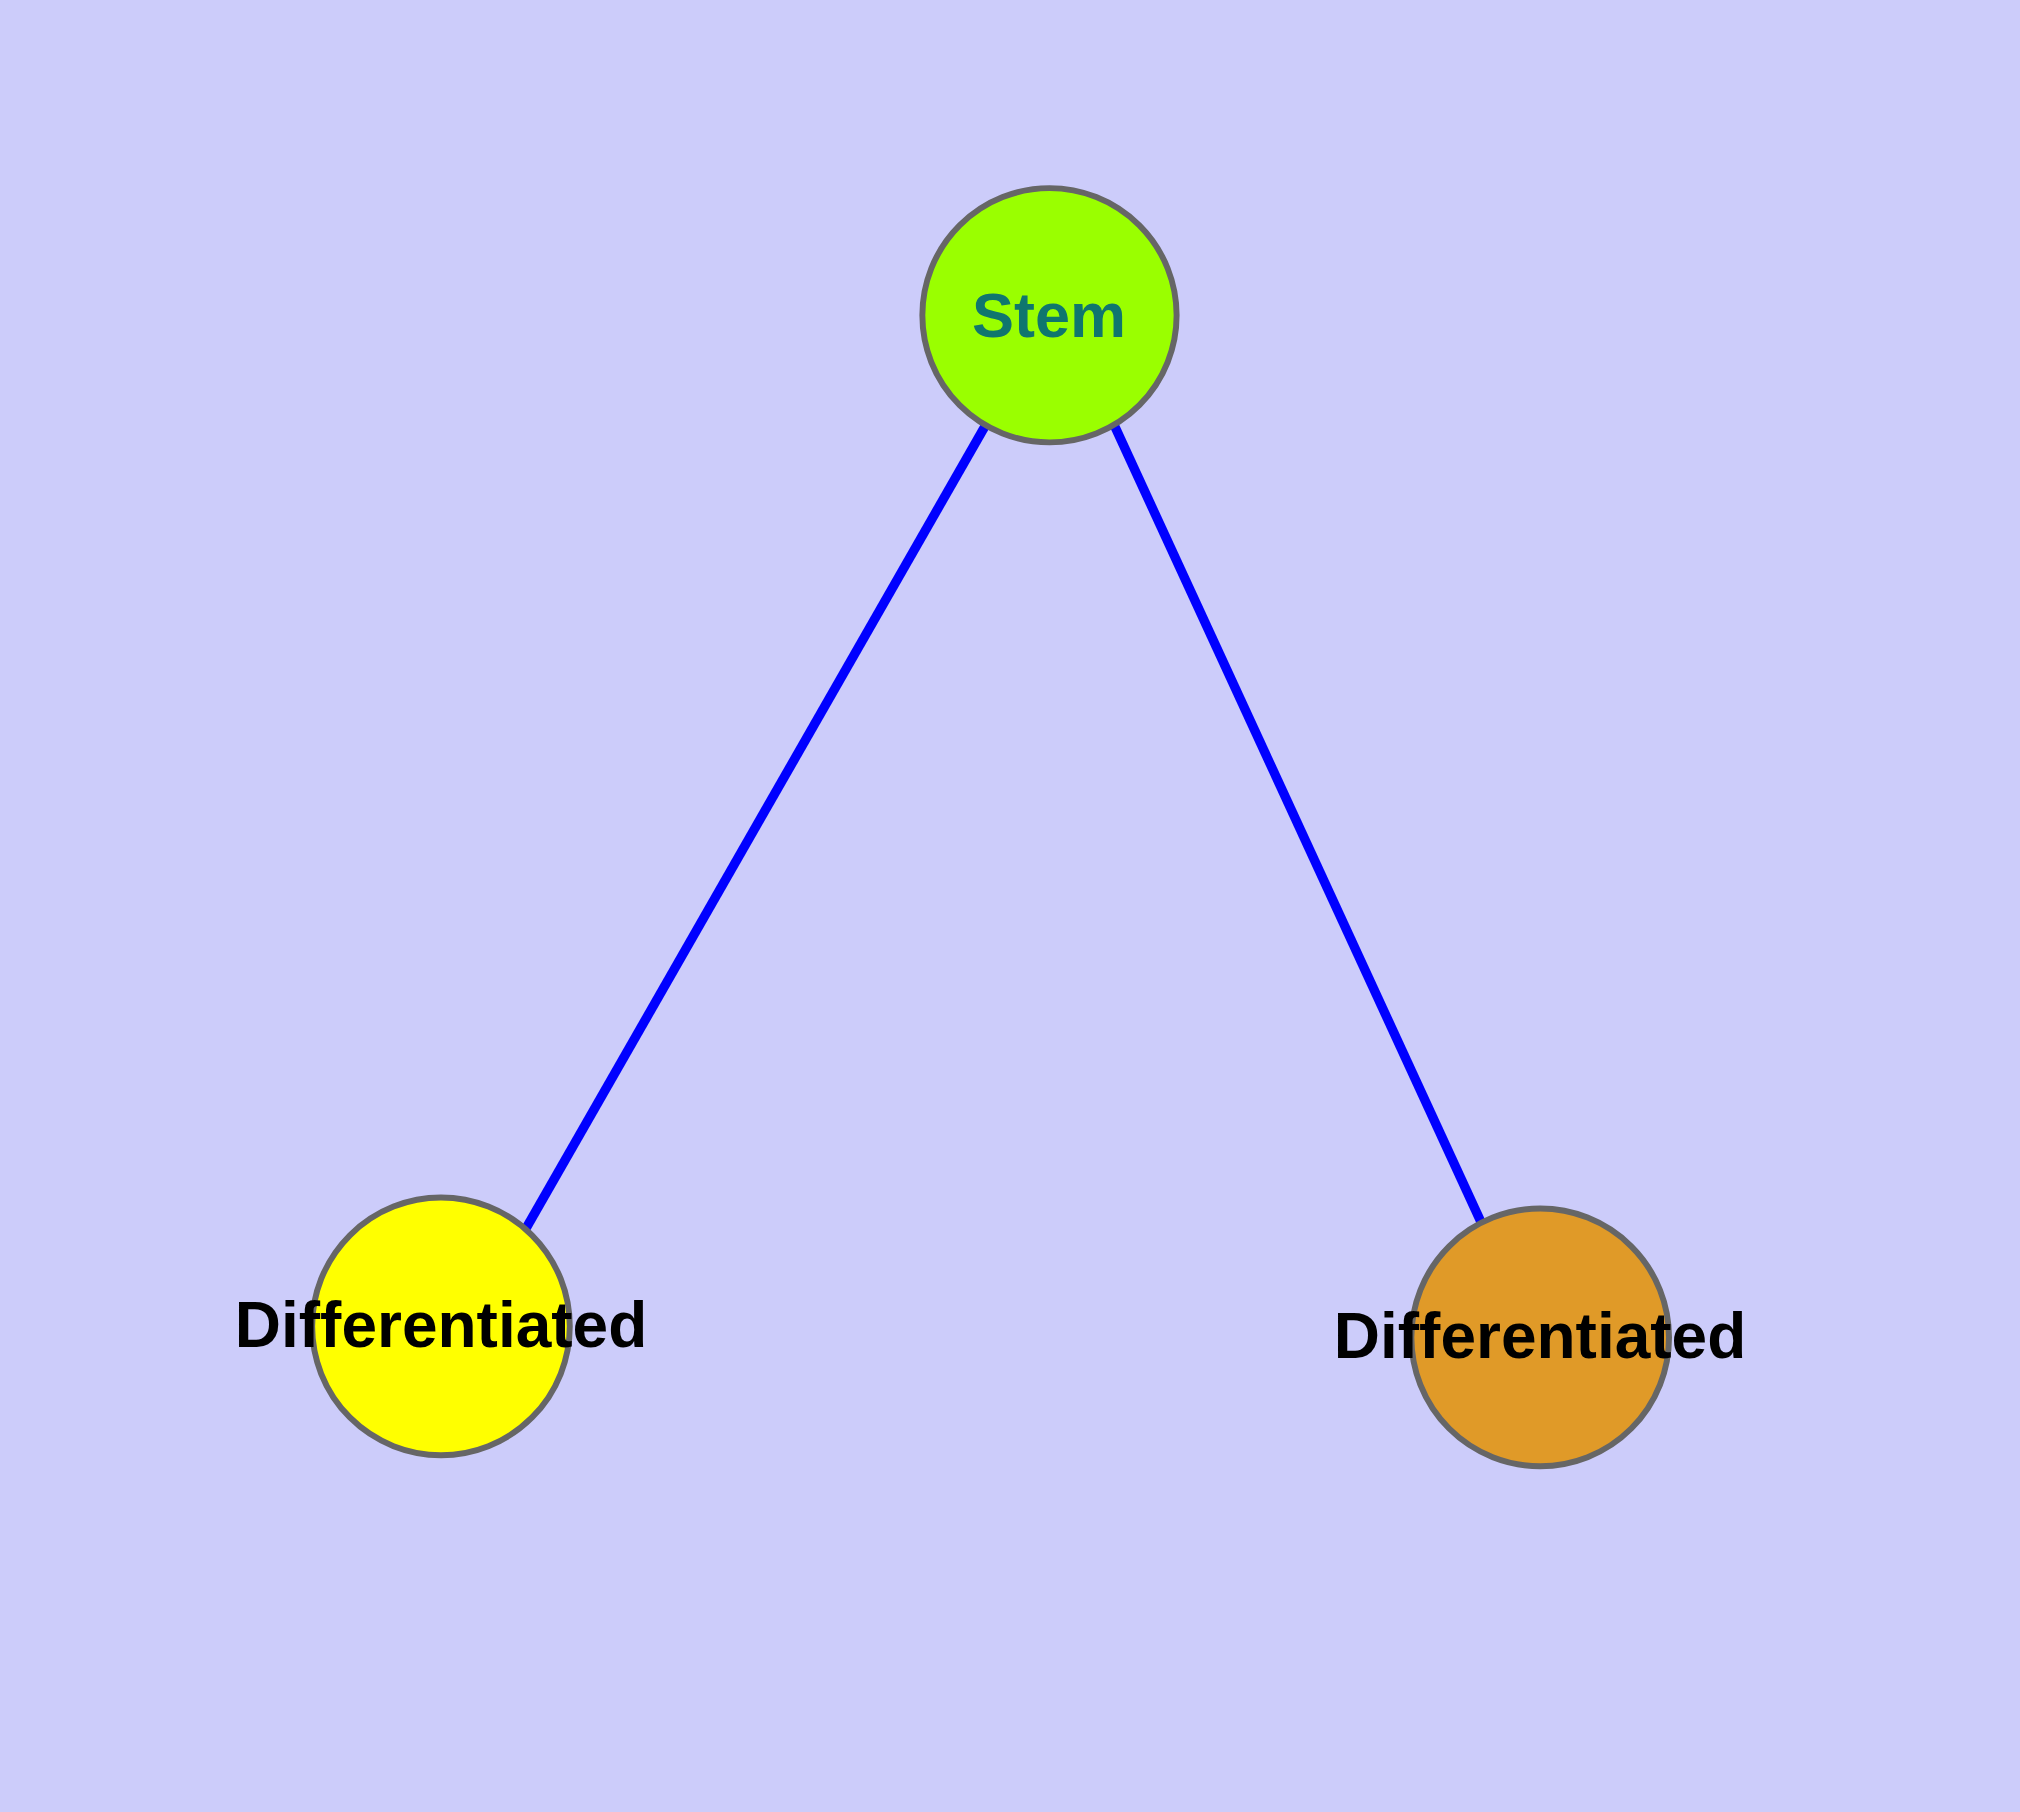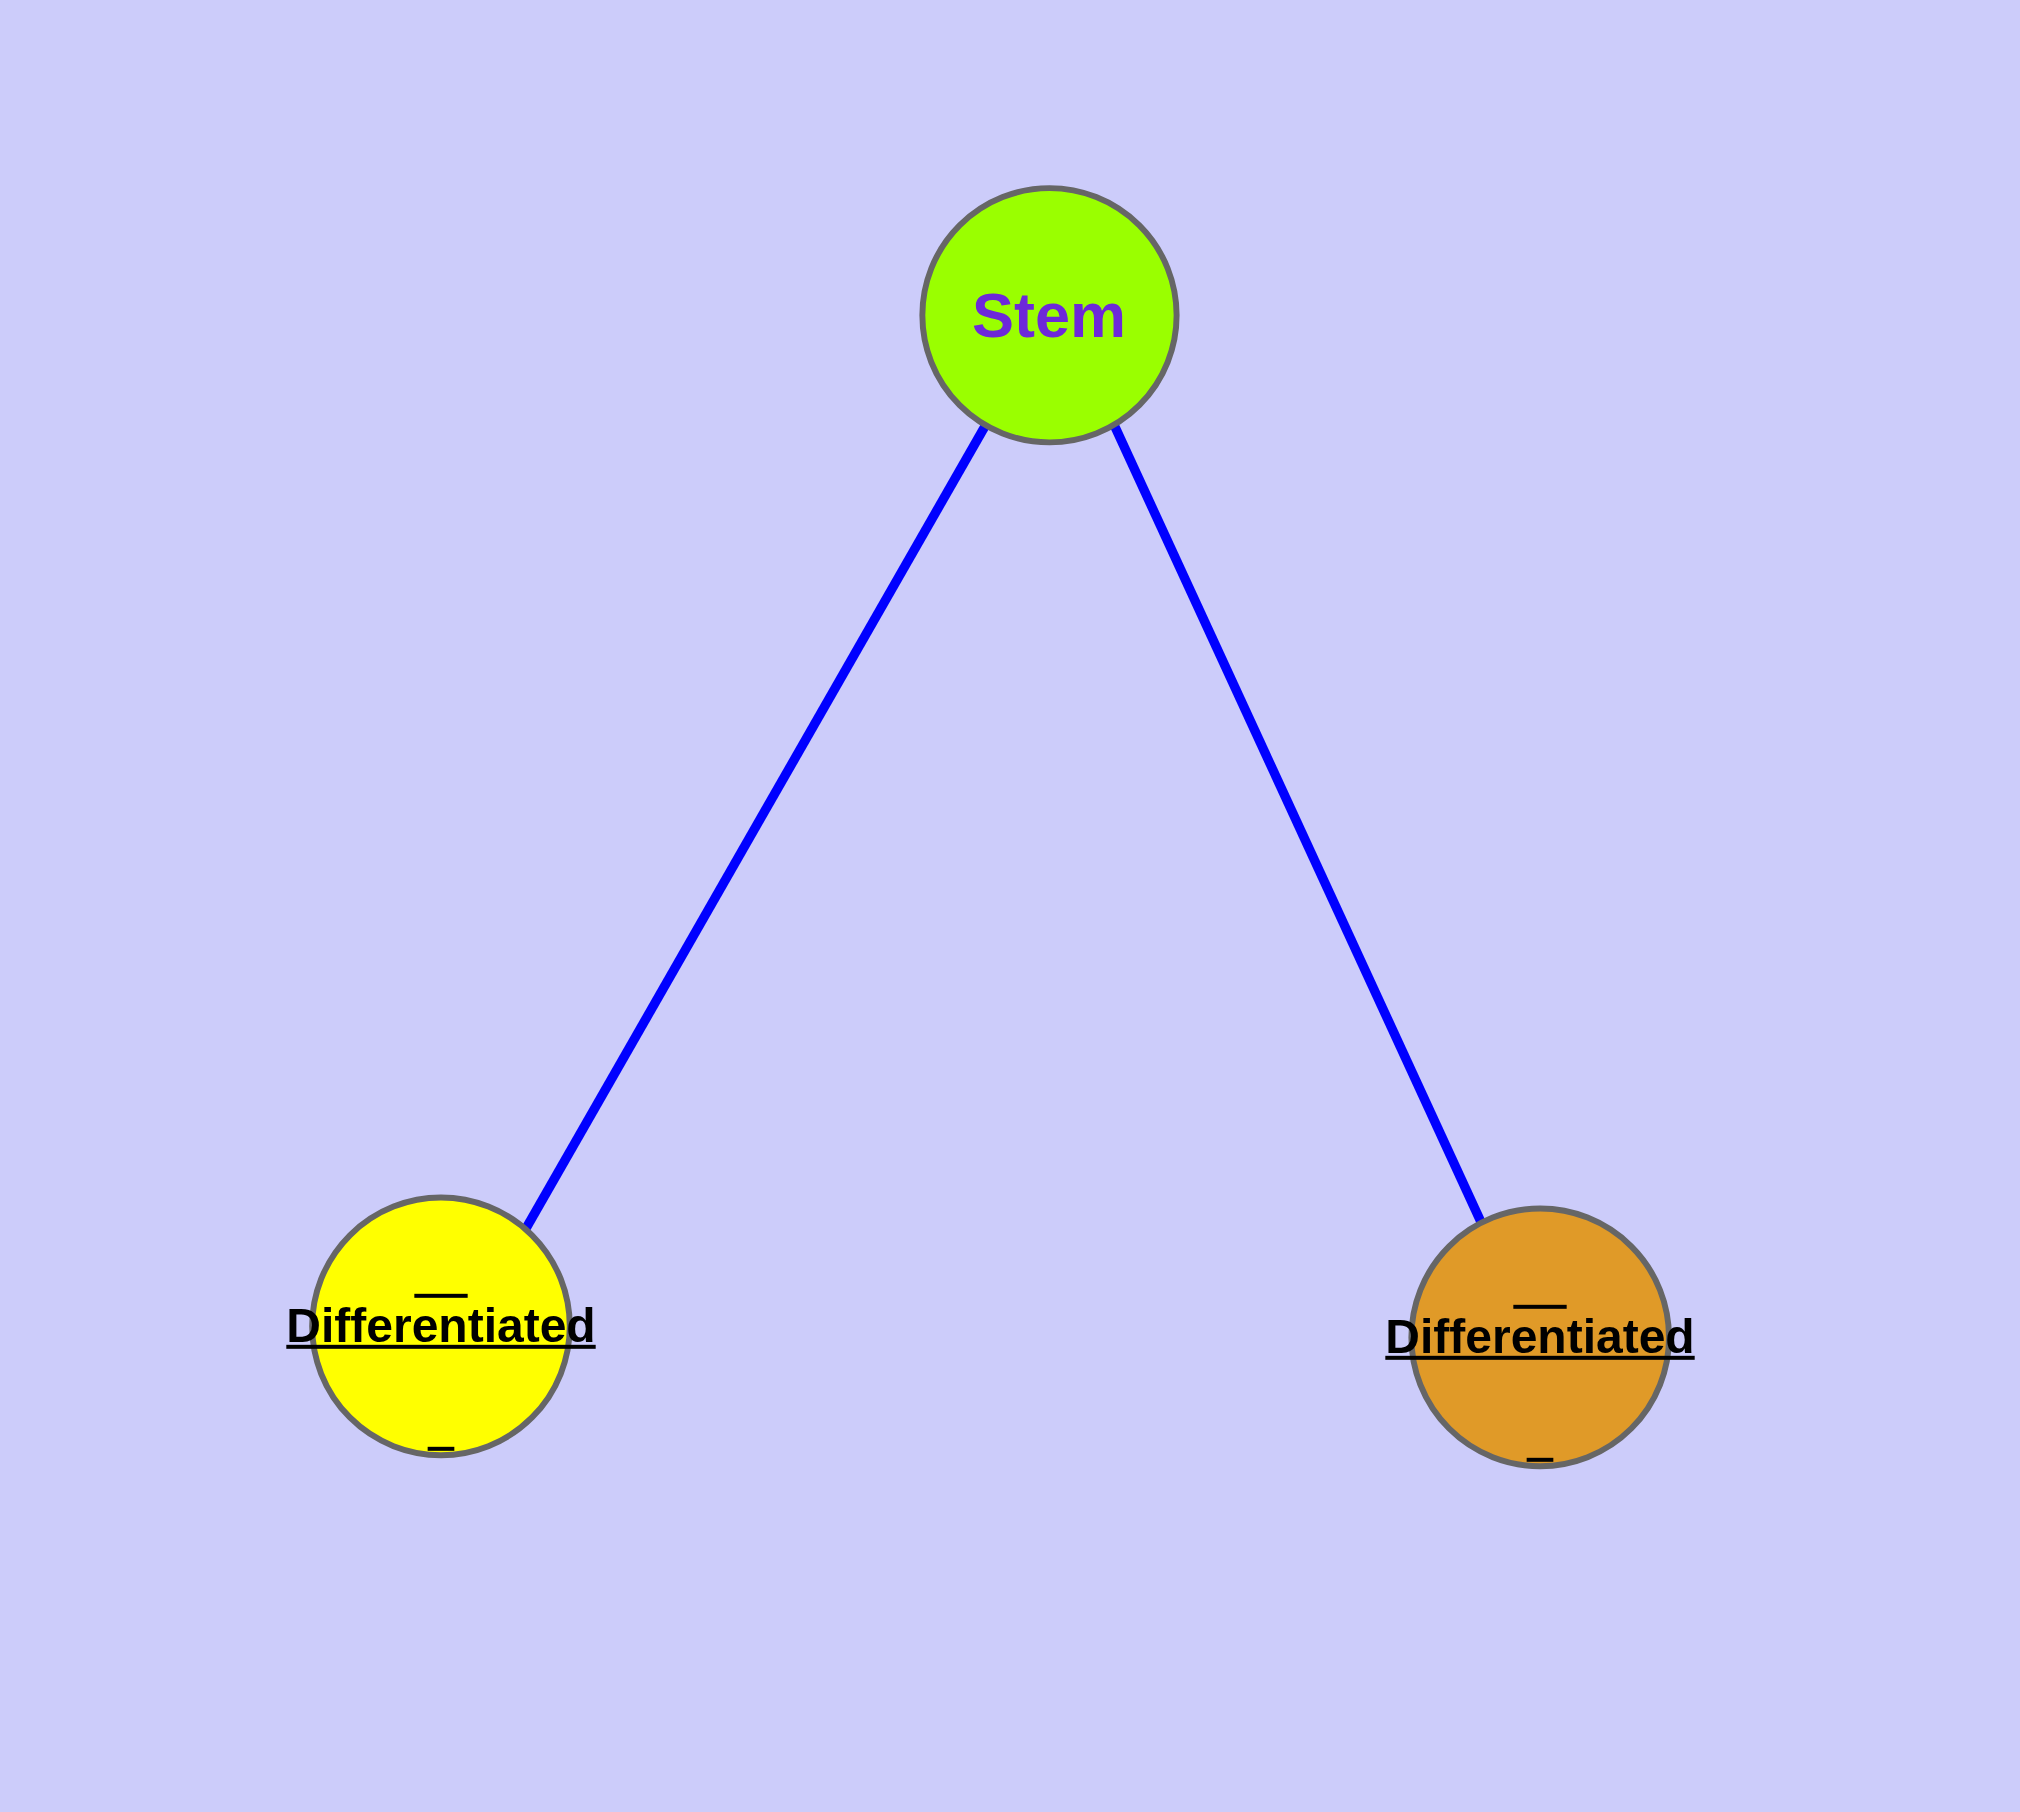--- a/index.html
+++ b/index.html
@@ -34,42 +34,41 @@
     font-weight: bold;
     line-height: 1.06;
     white-space: pre;
     pointer-events: none;
     transform: translate(-50%, -50%);
   }
   .node-label.root {
     font-size: 63px;
   }
   .node-label.leaf {
-    font-size: 48px;
-    text-decoration: underline;
+    font-size: 64px;
   }
 </style>
 </head>
 <body style="background: rgb(204, 204, 250);">
 
 <div id="canvas" style="background: rgb(204, 204, 250);">
 
   <svg id="graph-svg" viewBox="0 0 2384 2138">
     <g>
       <line stroke-linecap="butt" x1="1163" y1="501" x2="620" y2="1450" stroke="#0000ff" stroke-width="11"></line>
       <line stroke-linecap="butt" x1="1315" y1="503" x2="1750" y2="1448" stroke="#0000ff" stroke-width="11"></line>
     </g>
     <g>
       <circle cx="1238" cy="372" r="150" fill="#9aff00" stroke="#666666" stroke-width="7"></circle>
       <circle cx="520" cy="1565" r="152" fill="#ffff00" stroke="#666666" stroke-width="7"></circle>
       <circle cx="1817" cy="1578" r="152" fill="#e09a28" stroke="#666666" stroke-width="7"></circle>
     </g>
   </svg>
 
-  <div class="node-label root" style="left: 1049px; top: 315px; color: #6d28d9;">
+  <div class="node-label root" style="left: 1049px; top: 315px; color: #0f766e;">
     <div>Stem</div>
   </div>
 
   <div class="node-label leaf" style="left: 441px; top: 1326px; color: rgb(0, 0, 0);">
     <div>Differentiated</div>
   </div>
 
   <div class="node-label leaf" style="left: 1540px; top: 1337px; color: rgb(0, 0, 0);">
     <div>Differentiated</div>
   </div>

